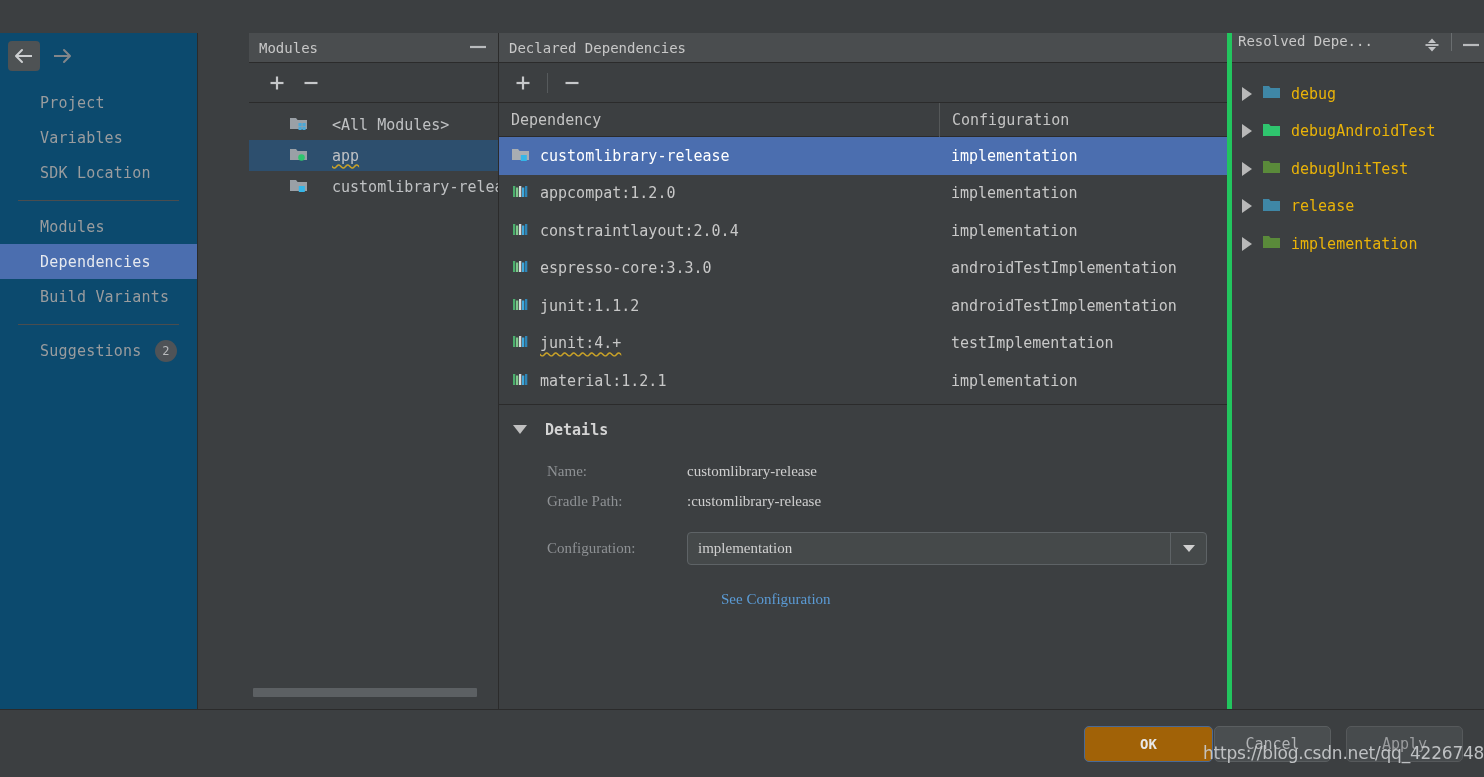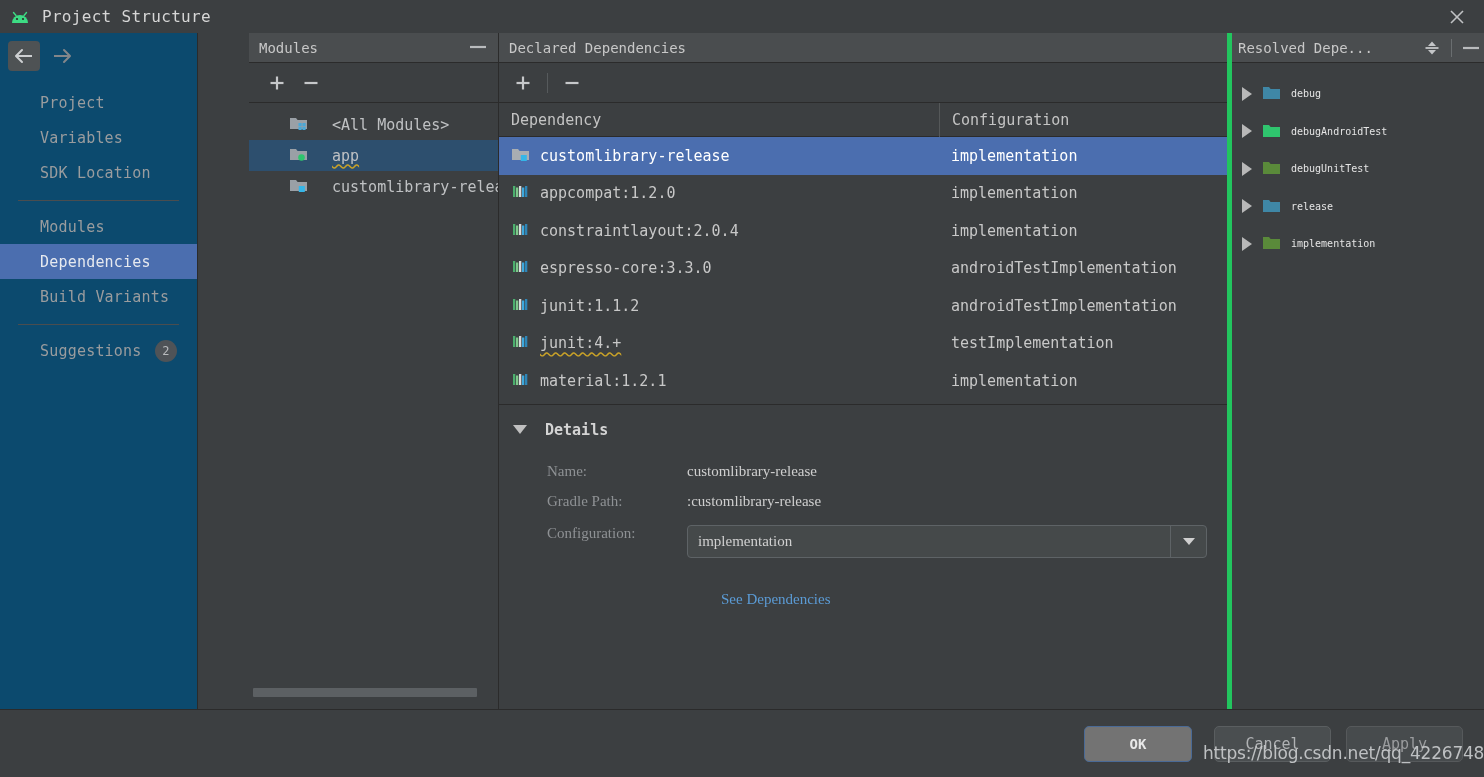--- a/index.html
+++ b/index.html
@@ -122,98 +122,80 @@
   .dep-split { height: 1px; background: #2b2b2b; margin-top: 4px; }
 
   
   .details { padding: 16px 0 0 14px; }
   .details-head { display: flex; align-items: center; gap: 18px; font-size: 15px; color: #d4d4d4; font-weight: bold; }
   .tri-down { width: 0; height: 0; border-left: 7px solid transparent; border-right: 7px solid transparent; border-top: 9px solid #c0c0c0; cursor: pointer; }
   .det-grid { margin-top: 18px; padding-left: 34px; font-size: 15px; font-family: Liberation Serif, serif; }
   .det-row { display: flex; align-items: center; height: 30px; }
   .det-label { width: 140px; color: #8e9194; }
   .det-val { color: #cfcfcf; }
-  .det-row.cfgrow { height: 48px; margin-top: 8px; align-items: flex-start; }
+  .det-row.cfgrow { height: 48px; margin-top: 8px; align-items: center; }
   .combo {
     width: 520px; height: 33px; background: #45494a;
     border: 1px solid #5e6366; border-radius: 4px;
     display: flex; align-items: center; cursor: pointer;
   }
   .combo-val { flex: 1; padding-left: 10px; font-size: 15px; color: #d0d0d0; }
   .combo-arrow {
     width: 36px; height: 31px; border-left: 1px solid #5e6366;
     display: flex; align-items: center; justify-content: center;
   }
   .tri-sm { width: 0; height: 0; border-left: 6px solid transparent; border-right: 6px solid transparent; border-top: 7px solid #cfcfcf; }
   .link { margin: 18px 0 0 174px; color: #5b9bd5; font-size: 15px; cursor: pointer; }
 
   
   .resolved {
     position: absolute; left: 1232px; top: 33px; width: 252px; height: 676px;
     background: #3c3f41;
   }
   .res-head {
-    height: 30px; display: flex; align-items: center;
+    height: 30px; display: flex; align-items: flex-start;
     background: #4a4d4f; border-bottom: 1px solid #2b2b2b;
     font-size: 14px; color: #c8c8c8; padding-left: 6px;
   }
   .res-head .t { flex: 1; }
   .res-icon-btn { width: 26px; height: 24px; display: flex; align-items: center; justify-content: center; cursor: pointer; }
   .res-vsep { width: 1px; height: 18px; background: #6a6e70; margin: 0 6px; }
   .res-rows { padding-top: 12px; }
   .res-row {
     height: 37.5px; display: flex; align-items: center; gap: 10px;
-    padding-left: 10px; font-size: 10px; color: #e5e5e5; cursor: pointer;
+    padding-left: 10px; font-size: 15px; color: #eab308; cursor: pointer;
   }
   .tri-right { width: 0; height: 0; border-top: 7px solid transparent; border-bottom: 7px solid transparent; border-left: 10px solid #b8b8b8; cursor: pointer; }
 
   
   .footer {
     position: absolute; left: 0; top: 709px; width: 1484px; height: 68px;
     background: #3c3f41; border-top: 1px solid #2b2b2b;
   }
   .btn {
     position: absolute; top: 16px; height: 36px;
     border-radius: 5px; font-size: 15px;
     display: flex; align-items: center; justify-content: center; cursor: pointer;
   }
-  .btn-ok { left: 1084px; width: 108px; background: #737373; border: 1px solid #4a6a96; color: #e8e8e8; font-weight: bold; font-size: 14px; }
+  .btn-ok { left: 1084px; width: 129px; background: #a16207; border: 1px solid #4a6a96; color: #e8e8e8; font-weight: bold; font-size: 14px; }
   .btn-cancel { left: 1214px; width: 117px; background: #4a4e50; border: 1px solid #5a5e60; color: #b0b2b4; }
   .btn-apply { left: 1346px; width: 117px; background: #474b4d; border: 1px solid #56595b; color: #9a9c9e; }
   .mnemonic { text-decoration: underline; }
   .watermark {
     position: absolute; left: 1203px; top: 743px;
     font-family: "DejaVu Sans", "Liberation Sans", sans-serif;
     font-size: 17px; color: #c9cbcd; opacity: 0.92;
     white-space: nowrap; letter-spacing: -0.2px;
   }
 </style>
 </head>
 <body>
 
 <div id="app">
 
-  <div class="titlebar">
-    <span class="android-icon">
-      <svg width="22" height="16" viewBox="0 0 22 16">
-        <path d="M3 14 a8 8 0 0 1 16 0 z" fill="#3ddc84"></path>
-        <circle cx="8" cy="10" r="1.1" fill="#2b2b2b"></circle>
-        <circle cx="14" cy="10" r="1.1" fill="#2b2b2b"></circle>
-        <line x1="4.5" y1="3.5" x2="7" y2="6.5" stroke="#3ddc84" stroke-width="1.4" stroke-linecap="round"></line>
-        <line x1="17.5" y1="3.5" x2="15" y2="6.5" stroke="#3ddc84" stroke-width="1.4" stroke-linecap="round"></line>
-      </svg>
-    </span>
-    <span class="title-text">Project Structure</span>
-    <span class="win-close">
-      <svg width="18" height="18" viewBox="0 0 18 18">
-        <line x1="3" y1="3" x2="15" y2="15" stroke="#c0c2c4" stroke-width="1.6"></line>
-        <line x1="15" y1="3" x2="3" y2="15" stroke="#c0c2c4" stroke-width="1.6"></line>
-      </svg>
-    </span>
-  </div>
 
   <div class="leftnav">
     <div class="nav-arrows">
       <span class="arrow-btn active">
         <svg width="22" height="16" viewBox="0 0 22 16">
           <line x1="3" y1="8" x2="19" y2="8" stroke="#cdcfd1" stroke-width="2"></line>
           <polyline points="9,2 3,8 9,14" fill="none" stroke="#cdcfd1" stroke-width="2" stroke-linecap="round" stroke-linejoin="round"></polyline>
         </svg>
       </span>
       <span class="arrow-btn">
@@ -469,21 +451,21 @@
         </div>
         <div class="det-row cfgrow">
           <span class="det-label">Configuration:</span>
           <span class="combo">
             <span class="combo-val">implementation</span>
             <span class="combo-arrow">
                 <span class="tri-sm"></span>
               </span>
           </span>
         </div>
-        <div class="link">See Dependencies</div>
+        <div class="link">See Configuration</div>
       </div>
     </div>
   </div>
 
   <div class="resolved">
     <div class="res-head">
       <span class="t">Resolved Depe...</span>
       <span class="res-icon-btn">
         <svg width="18" height="18" viewBox="0 0 18 18">
           <polygon points="9,2.5 13,7 5,7" fill="#c3c5c7"></polygon>

